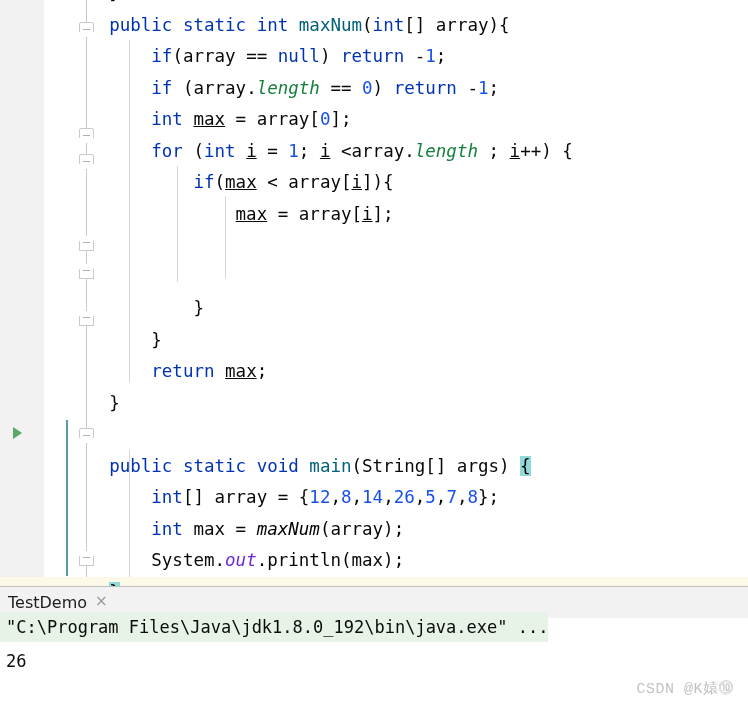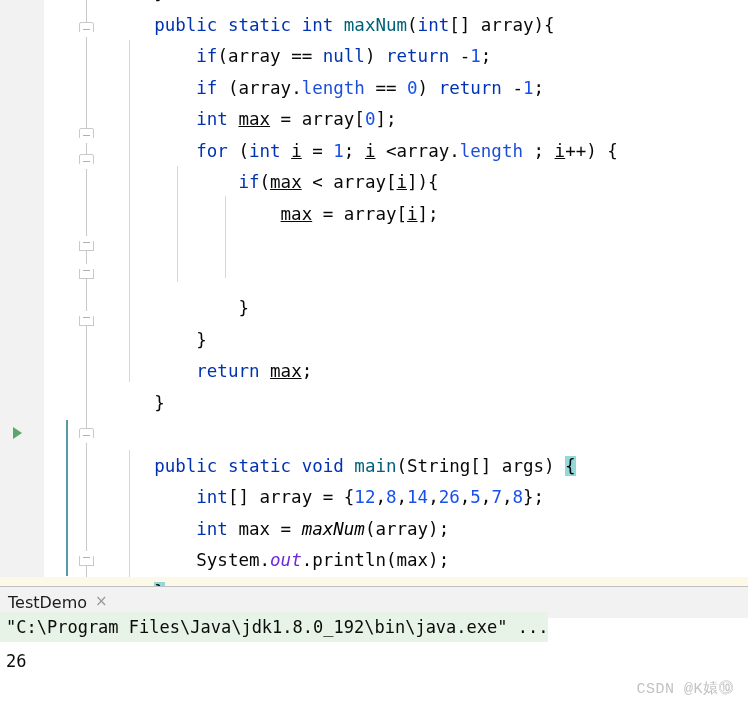--- a/index.html
+++ b/index.html
@@ -128,40 +128,40 @@
     width: 748px;
     height: 586px;
     font-family: "DejaVu Sans Mono", monospace;
     font-size: 17.5px;
     line-height: 31.5px;
     white-space: pre;
   }
   .line {
     position: relative;
     height: 31.5px;
-    padding-left: 112px;
+    padding-left: 67px;
     box-sizing: border-box;
     white-space: pre;
   }
   
   .line.current {
     background: #fdf9e8;
   }
   
   .indent-guide {
     position: absolute;
     width: 1px;
     background: #d6d6d6;
   }
 
   
   .kw   { color: #0033b3; }               
   .num  { color: #1750eb; }               
   .meth { color: #00627a; }               
-  .fld  { color: #1d4ed8; }               
+  .fld  { color: #15803d; font-style: italic; }               
   .fld-i{ color: #6d28d9; font-style: italic; }
   .call { color: #000000; font-style: italic; } 
   .pln  { color: #080808; }               
   .lv   { color: #080808; text-decoration: underline; } 
   .brace-hl { background: #93d9d9; }      
 
   
   .console-sep {
     height: 1px;
     width: 748px;

